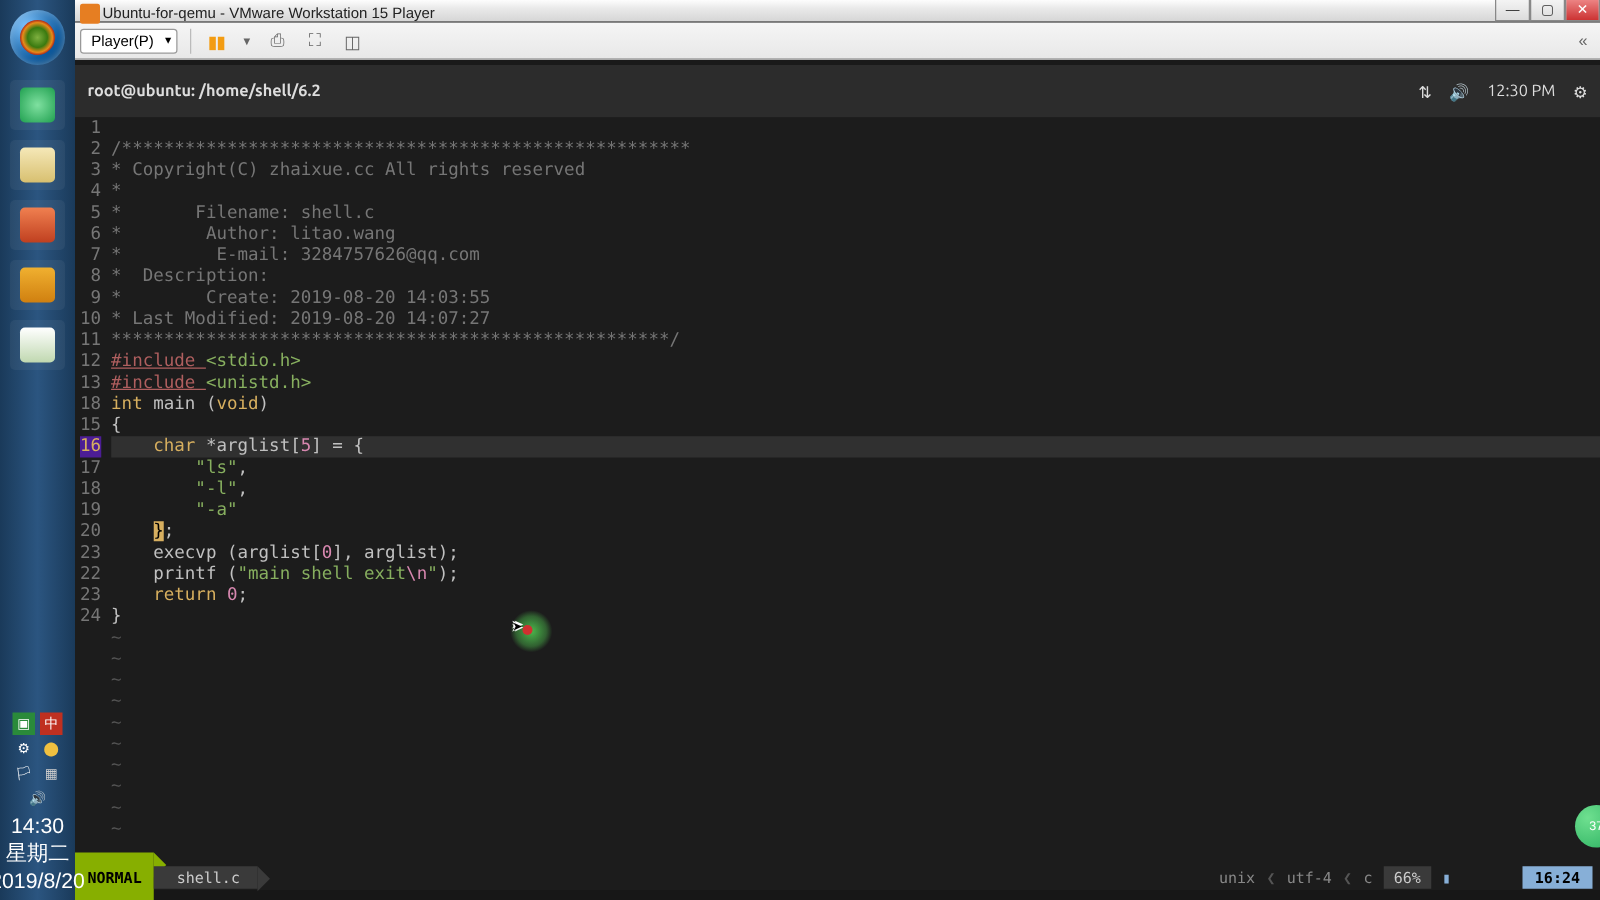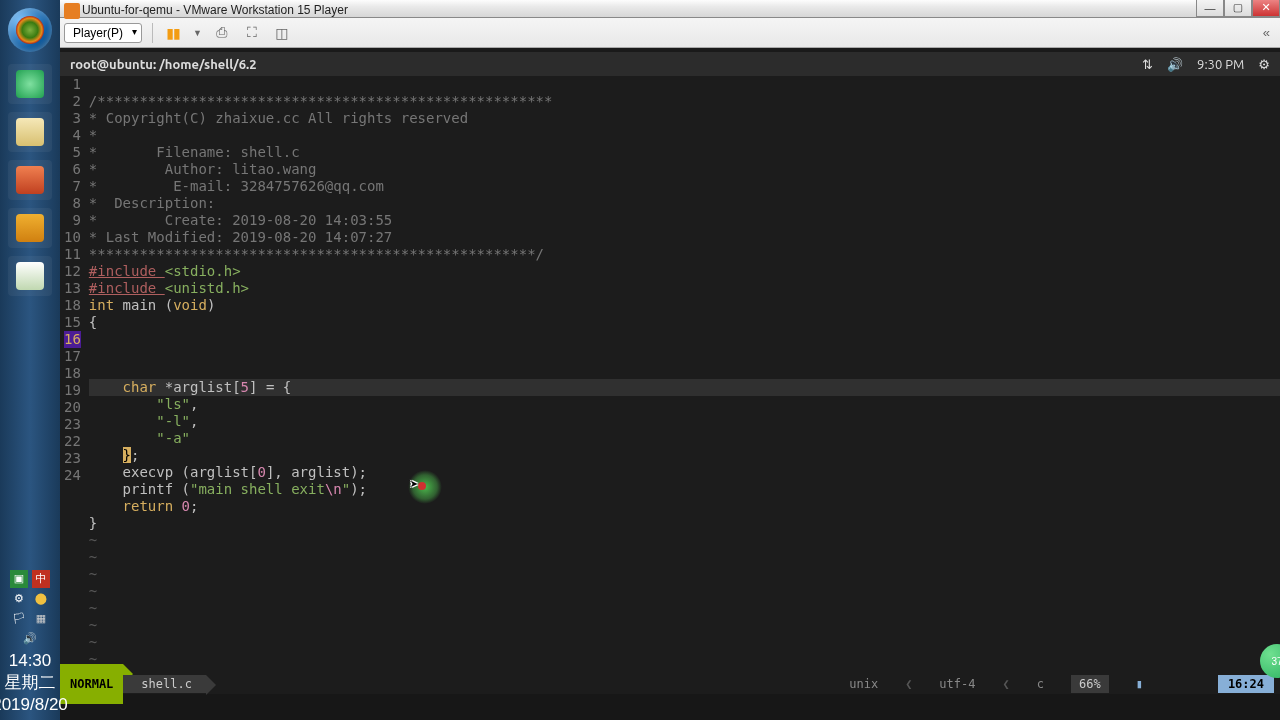--- a/index.html
+++ b/index.html
@@ -152,21 +152,21 @@
 }
 .vm-content {
   position: absolute;
   left: 60px;
   top: 52px;
   width: 1220px;
   height: 668px;
   background: #171717;
 }
 .ubuntu-top {
-  height: 24px;
+  height: 42px;
   background: #2c2c2c;
   display: flex;
   align-items: center;
   color: #ddd;
   font-size: 13px;
   padding: 0 10px;
   font-family: "Ubuntu", sans-serif;
 }
 .ubuntu-top .title { font-weight: bold; }
 .ubuntu-top .right {
@@ -194,21 +194,21 @@
   user-select: none;
 }
 .gutter .ln { display: block; height: 17px; }
 .gutter .ln.current { background: #4c1d95; color: #d7af5f; }
 .code {
   flex: 1;
   white-space: pre;
   position: relative;
 }
 .code .line { height: 17px; }
-.code .line.current { background: #303030; margin-top: 48px; }
+.code .line.current { background: #303030; }
 .comment { color: #767676; }
 .preproc { color: #af5f5f; text-decoration: underline; }
 .type { color: #d7af5f; }
 .keyword { color: #d7af5f; }
 .string { color: #87af5f; }
 .number { color: #d787af; }
 .escape { color: #d787af; }
 .bracket-hl { background: #d7af5f; color: #000; }
 .tilde { color: #555; }
 .cursor-highlight {
@@ -272,21 +272,21 @@
   position: absolute;
   right: -10px; top: 0;
   border-left: 10px solid #3a3a3a;
   border-top: 10px solid transparent;
   border-bottom: 10px solid transparent;
 }
 .status-right {
   margin-left: auto;
   display: flex;
   align-items: center;
-  gap: 27px;
+  gap: 9px;
   color: #888;
   padding-right: 6px;
 }
 .status-right .pct-block {
   background: #3a3a3a;
   color: #ccc;
   padding: 2px 8px;
 }
 .status-right .pos-block {
   background: #87afd7;
@@ -373,21 +373,21 @@
   <div class="tb-icon grey">◫</div>
   <div class="collapse-icon">«</div>
 </div>
 
 <div class="vm-content">
   <div class="ubuntu-top">
     <span class="title">root@ubuntu: /home/shell/6.2</span>
     <div class="right">
       <span>⇅</span>
       <span>🔊</span>
-      <span>9:30 PM</span>
+      <span>12:30 PM</span>
       <span>⚙</span>
     </div>
   </div>
 
   <div class="editor">
     <div class="gutter" id="gutter">
         <span class="ln">1</span>
         <span class="ln">2</span>
         <span class="ln">3</span>
         <span class="ln">4</span>

